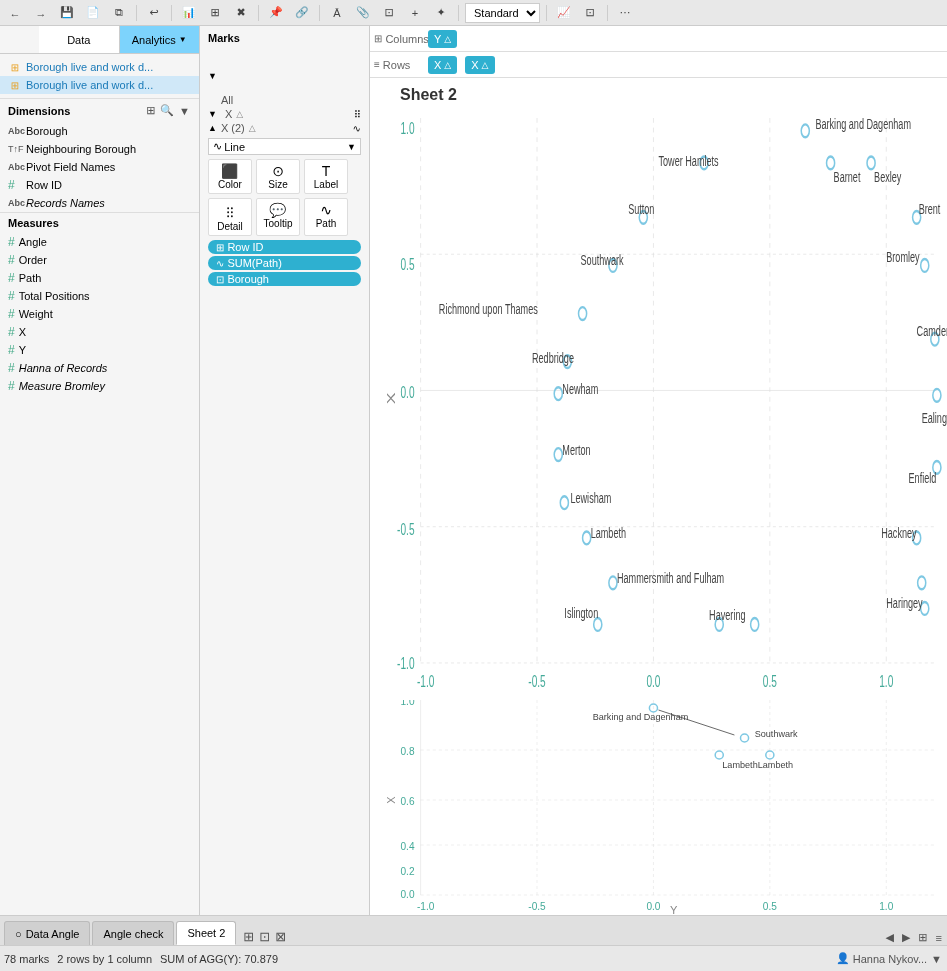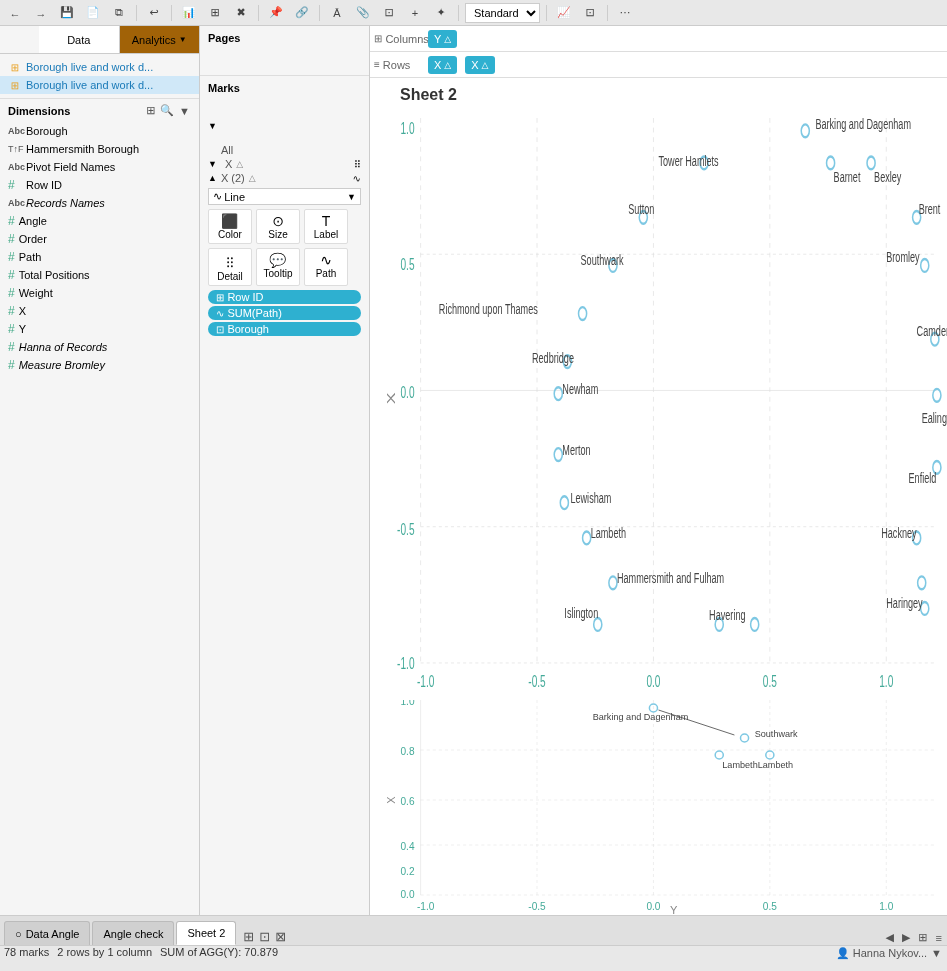--- a/index.html
+++ b/index.html
@@ -8,21 +8,21 @@
     .toolbar { height: 26px; background: #e8e8e8; border-bottom: 1px solid #ccc; display: flex; align-items: center; padding: 0 4px; gap: 4px; }
     .toolbar-btn { width: 22px; height: 20px; background: none; border: none; cursor: pointer; display: flex; align-items: center; justify-content: center; font-size: 11px; color: #444; }
     .toolbar-sep { width: 1px; height: 16px; background: #ccc; margin: 0 2px; }
     .toolbar-dropdown { height: 20px; background: #fff; border: 1px solid #ccc; padding: 0 4px; font-size: 11px; cursor: pointer; }
 
     .main-layout { display: flex; height: calc(971px - 26px - 30px - 26px); }
 
     
     .left-panel { width: 200px; background: #f5f5f5; border-right: 1px solid #ccc; display: flex; flex-direction: column; overflow: hidden; }
     .data-analytics-tabs { display: flex; border-bottom: 1px solid #ccc; height: 28px; padding-left: 39px; }
-    .tab-btn { flex: 1; background: #a16207; border: none; border-right: 1px solid #ccc; cursor: pointer; font-size: 11px; display: flex; align-items: center; justify-content: center; gap: 3px; }
+    .tab-btn { flex: 1; background: #7dd3fc; border: none; border-right: 1px solid #ccc; cursor: pointer; font-size: 11px; display: flex; align-items: center; justify-content: center; gap: 3px; }
     .tab-btn.active { background: #fff; }
     .tab-btn:last-child { border-right: none; }
 
     .datasource-list { padding: 4px 0; border-bottom: 1px solid #ddd; }
     .ds-item { display: flex; align-items: center; padding: 2px 8px; gap: 4px; cursor: pointer; font-size: 11px; }
     .ds-item.active { background: #d0e8f8; }
     .ds-icon { width: 14px; height: 14px; display: flex; align-items: center; justify-content: center; color: #e8a020; font-size: 10px; }
 
     .section-header { display: flex; align-items: center; justify-content: space-between; padding: 4px 8px; font-weight: bold; font-size: 11px; }
     .section-header-icons { display: flex; gap: 3px; }
@@ -55,21 +55,21 @@
     
     .right-panel { flex: 1; background: #fff; display: flex; flex-direction: column; }
     .shelf-row { display: flex; align-items: center; height: 26px; border-bottom: 1px solid #ddd; padding: 0 4px; gap: 4px; }
     .shelf-label { font-size: 11px; color: #666; width: 50px; display: flex; align-items: center; gap: 3px; }
     .shelf-pill { display: flex; align-items: center; gap: 3px; background: #2eb0d0; color: #fff; border-radius: 3px; padding: 1px 6px; font-size: 11px; height: 18px; }
 
     .chart-area { flex: 1; position: relative; overflow: hidden; }
     .chart-title { position: absolute; top: 8px; left: 30px; font-size: 16px; font-weight: bold; color: #333; }
 
     
-    .status-bar { height: 26px; background: #e8e8e8; border-top: 1px solid #ccc; display: flex; align-items: flex-start; padding: 0 4px; font-size: 11px; gap: 8px; }
+    .status-bar { height: 26px; background: #e8e8e8; border-top: 1px solid #ccc; display: flex; align-items: center; padding: 0 4px; font-size: 11px; gap: 8px; }
 
     
     .bottom-tabs { height: 30px; background: #e0e0e0; border-top: 1px solid #ccc; display: flex; align-items: flex-end; padding: 0 4px; gap: 2px; }
     .bottom-tab { height: 24px; padding: 0 10px; background: #d0d0d0; border: 1px solid #bbb; border-bottom: none; font-size: 11px; cursor: pointer; display: flex; align-items: center; gap: 4px; border-radius: 3px 3px 0 0; }
     .bottom-tab.active { background: #fff; border-bottom: 1px solid #fff; }
 
     .user-info { margin-left: auto; font-size: 11px; color: #555; display: flex; align-items: center; gap: 3px; }
   </style>
 </head>
 <body>
@@ -138,35 +138,38 @@
         <button class="icon-btn">▼</button>
       </div>
     </div>
 
     <div class="dim-item">
       <span class="type-icon type-abc">Abc</span>
       <span>Borough</span>
     </div>
     <div class="dim-item">
       <span class="type-icon type-tf" style="font-size:9px;">T↑F</span>
-      <span>Hammersmith Borough</span>
+      <span>Neighbouring Borough</span>
     </div>
     <div class="dim-item">
       <span class="type-icon type-abc">Abc</span>
       <span>Pivot Field Names</span>
     </div>
     <div class="dim-item">
       <span class="type-icon type-hash">#</span>
       <span>Row ID</span>
     </div>
     <div class="dim-item">
       <span class="type-icon type-abc">Abc</span>
       <span class="italic-item">Records Names</span>
     </div>
 
+    <div class="measures-header">
+      <span>Measures</span>
+    </div>
     <div class="dim-item">
       <span style="color:#4a8;font-size:12px;">#</span>
       <span>Angle</span>
     </div>
     <div class="dim-item">
       <span style="color:#4a8;font-size:12px;">#</span>
       <span>Order</span>
     </div>
     <div class="dim-item">
       <span style="color:#4a8;font-size:12px;">#</span>
@@ -192,23 +195,20 @@
       <span style="color:#4a8;font-size:12px;">#</span>
       <span class="italic-item">Hanna of Records</span>
     </div>
     <div class="dim-item">
       <span style="color:#4a8;font-size:12px;">#</span>
       <span class="italic-item">Measure Bromley</span>
     </div>
   </div>
 
   <div class="middle-panel">
-    <div class="pages-section">
-      <span>Pages</span>
-    </div>
     <div class="marks-section">
       <div class="marks-title">
         <span>Marks</span>
       </div>
 
       <div class="mark-row">
         <span style="font-size:9px;">▼</span>
         <span style="color:#555;margin-top:48px;">All</span>
       </div>
 

